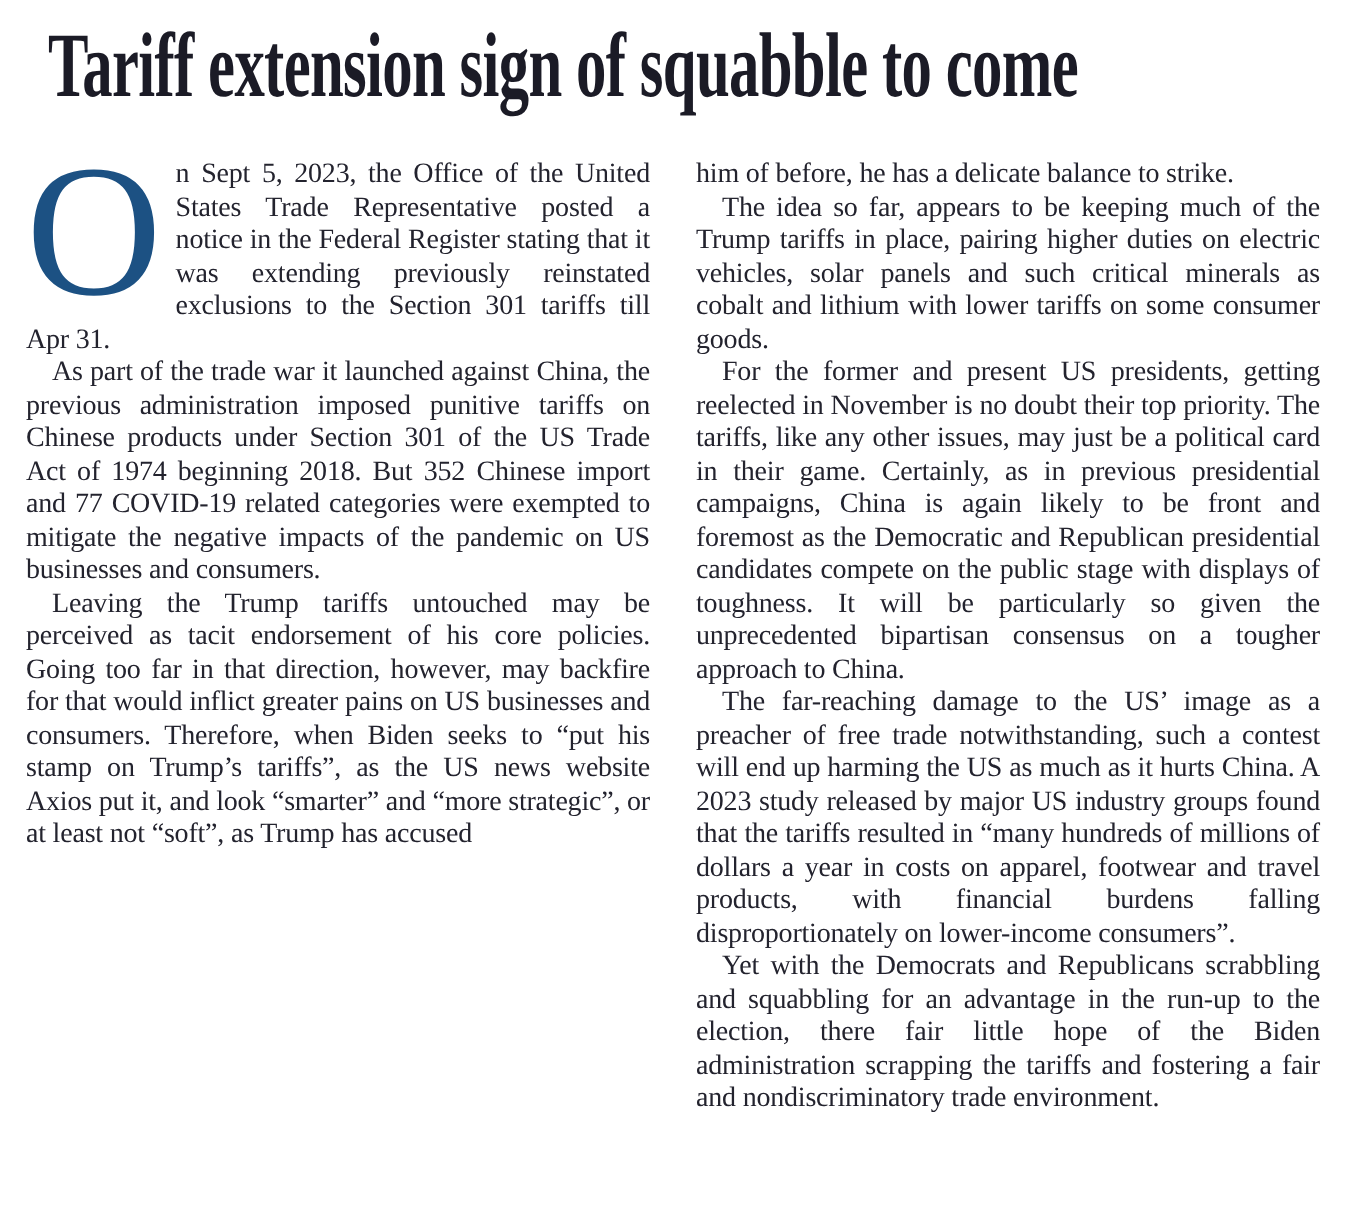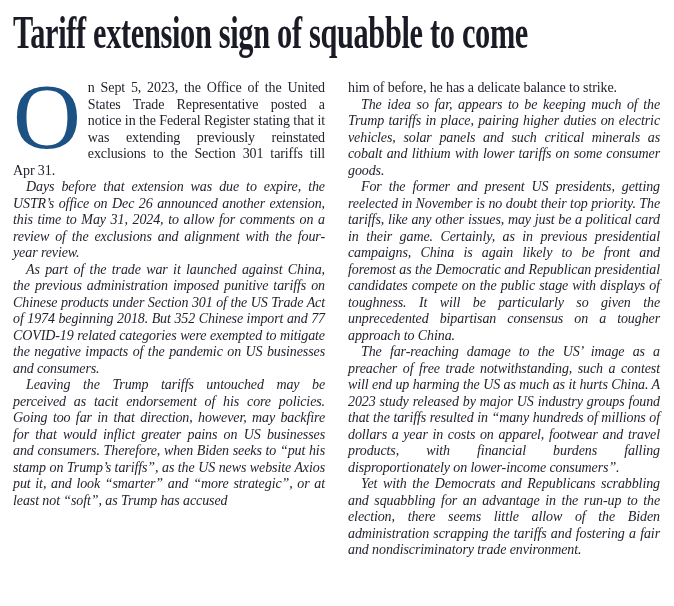--- a/index.html
+++ b/index.html
@@ -7,20 +7,21 @@
     position: relative;
     width: 674px;
     height: 606px;
     overflow: hidden;
     background: var(--bg, #ffffff);
     font-family: "Liberation Serif", serif;
   }
   .headline-wrap {
     padding: 8px 13px 0 13px;
     height: 62px;
+    margin-left: 11px;
   }
   .headline {
     margin: 0;
     font-family: "Liberation Serif", serif;
     font-weight: 700;
     font-size: 46px;
     line-height: 50px;
     color: var(--headline, #1b1b26);
     white-space: nowrap;
     display: inline-block;
@@ -38,46 +39,45 @@
     flex: 0 0 312px;
   }
   .para {
     margin: 0;
     font-size: 14px;
     line-height: 16.5px;
     letter-spacing: -0.1px;
     text-align: justify;
     color: var(--body, #23232e);
   }
-  .para.indent { text-indent: 13px; font-style: italic; }
+  .para.indent { text-indent: 13px; }
   .dropcap {
     float: left;
     font-family: "Liberation Serif", serif;
     font-weight: 400;
     font-size: 94px;
     line-height: 64px;
     padding: 4px 7px 0 0;
     color: var(--dropcap, #1c5183);
   }
 </style>
 </head>
 <body>
 
 <div class="page" style="--bg: #ffffff; --headline: #1b1b26; --body: #23232e; --dropcap: #1c5183;">
   <div class="headline-wrap">
     <h1 class="headline">Tariff extension sign of squabble to come</h1>
   </div>
   <div class="body-cols">
     <div class="col" id="col-left">
         <p class="para"><span class="dropcap">O</span><span>n Sept 5, 2023, the Office of the United States Trade Representative posted a notice in the Federal Register stating that it was extending previously reinstated exclusions to the Section 301 tariffs till Apr 31.</span></p>
-        <p class="para indent">Days before that extension was due to expire, the USTR’s office on Dec 26 announced another extension, this time to May 31, 2024, to allow for comments on a review of the exclusions and alignment with the four-year review.</p>
         <p class="para indent">As part of the trade war it launched against China, the previous administration imposed punitive tariffs on Chinese products under Section 301 of the US Trade Act of 1974 beginning 2018. But 352 Chinese import and 77 COVID-19 related categories were exempted to mitigate the negative impacts of the pandemic on US businesses and consumers.</p>
         <p class="para indent">Leaving the Trump tariffs untouched may be perceived as tacit endorsement of his core policies. Going too far in that direction, however, may backfire for that would inflict greater pains on US businesses and consumers. Therefore, when Biden seeks to “put his stamp on Trump’s tariffs”, as the US news website Axios put it, and look “smarter” and “more strategic”, or at least not “soft”, as Trump has accused</p>
       </div>
     <div class="col" id="col-right">
         <p class="para">him of before, he has a delicate balance to strike.</p>
         <p class="para indent">The idea so far, appears to be keeping much of the Trump tariffs in place, pairing higher duties on electric vehicles, solar panels and such critical minerals as cobalt and lithium with lower tariffs on some consumer goods.</p>
         <p class="para indent">For the former and present US presidents, getting reelected in November is no doubt their top priority. The tariffs, like any other issues, may just be a political card in their game. Certainly, as in previous presidential campaigns, China is again likely to be front and foremost as the Democratic and Republican presidential candidates compete on the public stage with displays of toughness. It will be particularly so given the unprecedented bipartisan consensus on a tougher approach to China.</p>
         <p class="para indent">The far-reaching damage to the US’ image as a preacher of free trade notwithstanding, such a contest will end up harming the US as much as it hurts China. A 2023 study released by major US industry groups found that the tariffs resulted in “many hundreds of millions of dollars a year in costs on apparel, footwear and travel products, with financial burdens falling disproportionately on lower-income consumers”.</p>
-        <p class="para indent">Yet with the Democrats and Republicans scrabbling and squabbling for an advantage in the run-up to the election, there seems little allow of the Biden administration scrapping the tariffs and fostering a fair and nondiscriminatory trade environment.</p>
+        <p class="para indent">Yet with the Democrats and Republicans scrabbling and squabbling for an advantage in the run-up to the election, there fair little hope of the Biden administration scrapping the tariffs and fostering a fair and nondiscriminatory trade environment.</p>
       </div>
   </div>
 </div>
 
 </body></html>

